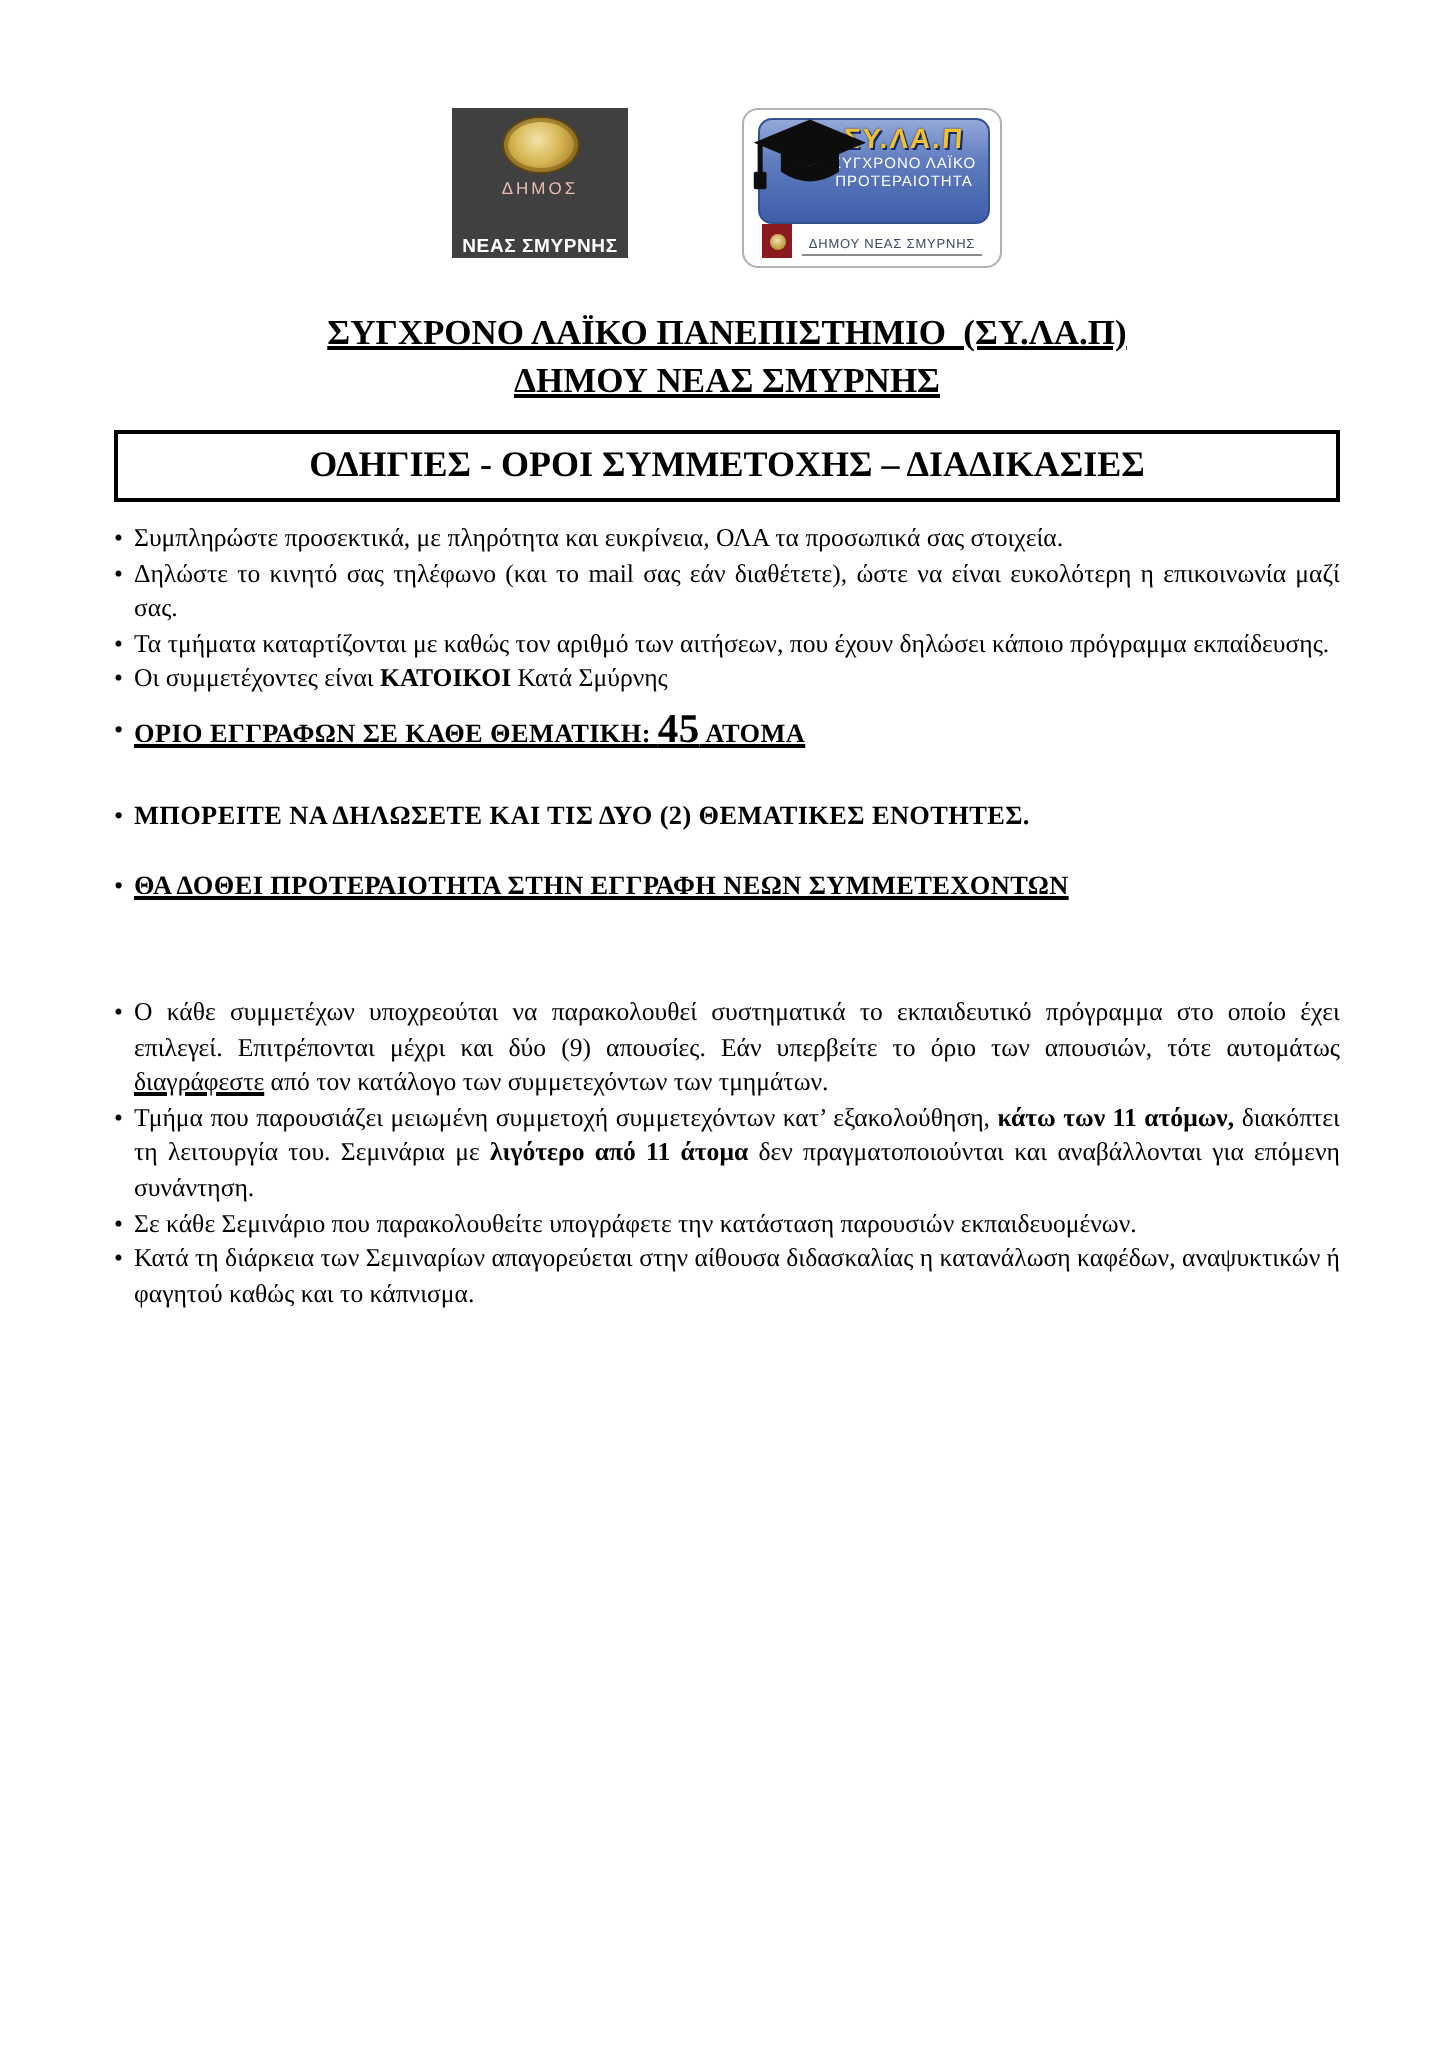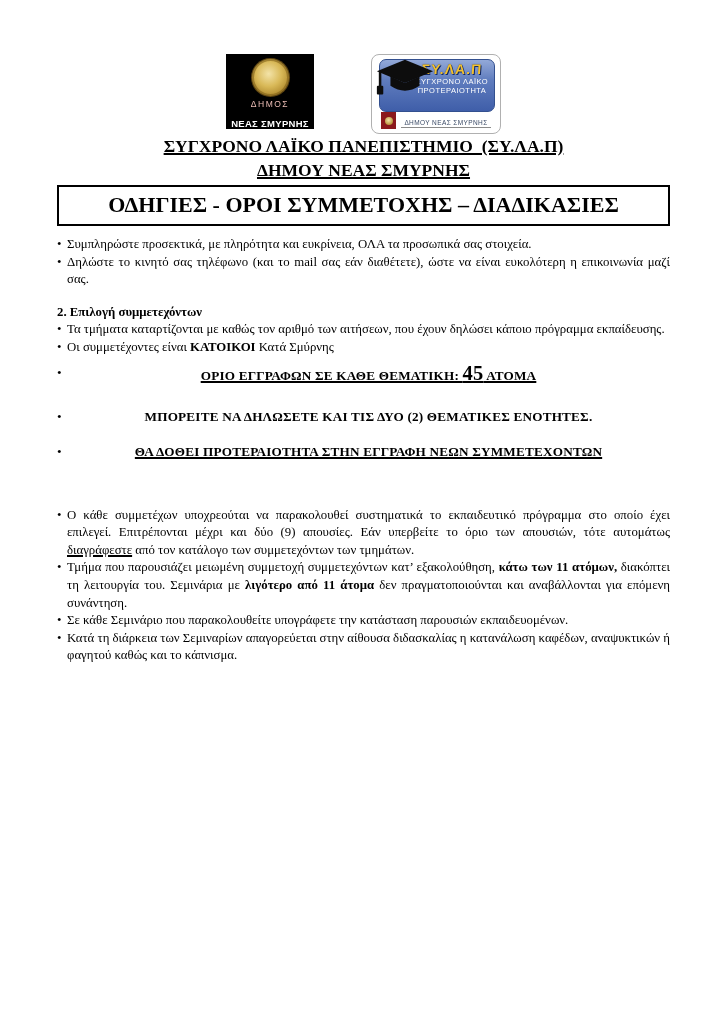--- a/index.html
+++ b/index.html
@@ -5,31 +5,31 @@
   html,body { margin:0; padding:0; background:#fff; }
   .page {
     position:relative; width:724px; height:1024px; background:#fff;
     font-family:"Liberation Serif", serif; color:#000; overflow:hidden;
   }
   .inner { padding:54px 54px 0 57px; }
 
   
   .logos-row { display:flex; justify-content:center; align-items:flex-start; gap:57px; height:80px; }
   .dimos-card {
-    width:88px; height:75px; background:#000000;
+    width:88px; height:75px; background:#404040;
     display:flex; flex-direction:column; align-items:center;
     font-family:"Liberation Sans", sans-serif;
   }
   .dimos-seal {
     margin-top:5px; width:37px; height:37px; border-radius:50%;
     background:radial-gradient(circle at 45% 40%, #f3e3a8 0%, #d9b958 42%, #b08a2e 75%, #7e5e17 100%);
     box-shadow: inset 0 0 0 2px rgba(120,90,20,.55), 0 0 0 1px #5f4511;
   }
   .dimos-line1 { margin-top:4px; color:#eabcb4; font-size:8.5px; letter-spacing:1.5px; line-height:9px; }
-  .dimos-line2 { color:#fff; font-weight:bold; font-size:9.5px; letter-spacing:.3px; margin-top:10px; line-height:10px; }
+  .dimos-line2 { color:#fff; font-weight:bold; font-size:9.5px; letter-spacing:.3px; margin-top:20px; line-height:10px; }
 
   .sylap-card {
     position:relative; width:128px; height:78px; background:#fff;
     border:1px solid #b0b0b0; border-radius:8px;
   }
   .sylap-blue {
     position:absolute; top:4px; left:7px; right:5px; bottom:21px;
     background:linear-gradient(180deg,#93a9d8 0%, #5f7cbe 40%, #3f5ea9 100%);
     border:1px solid #33508f; border-radius:7px;
   }
@@ -47,39 +47,39 @@
   }
   .mini-seal::before { content:""; width:8px; height:8px; border-radius:50%;
     background:radial-gradient(circle at 45% 40%, #f3e3a8, #b08a2e 80%); display:block; }
   .sylap-footer {
     position:absolute; left:29px; right:9px; bottom:5px; padding-bottom:1px;
     border-bottom:1px solid #8a8a8a; text-align:center;
     font-family:"Liberation Sans", sans-serif; font-size:6.5px; color:#3a4a66; letter-spacing:.4px;
   }
 
   
-  .doc-title { margin-top:0; text-align:center; font-weight:bold; font-size:17.5px; line-height:24px; }
+  .doc-title { margin-top:20px; text-align:center; font-weight:bold; font-size:17.5px; line-height:24px; }
   .doc-title .tl { text-decoration:underline; text-decoration-thickness:1.5px; white-space:pre-wrap; }
   .period { text-align:center; font-weight:bold; font-size:14px; margin-top:17px; }
   .period .pv { text-decoration:underline; text-decoration-thickness:1.5px; margin-left:5px; }
   .rule-box {
-    margin-top:3px; border:2px solid #000; text-align:center;
-    font-weight:bold; font-size:22px; padding:5px 0 6px;
+    margin-top:13px; border:2px solid #000; text-align:center;
+    font-weight:bold; font-size:18px; padding:5px 0 6px;
   }
 
   
   .doc-body { margin-top:10px; font-size:12.8px; line-height:17.6px; }
   .heading { font-weight:bold; margin-top:15px; white-space:pre-wrap; }
   .bullet { display:flex; }
   .bullet .dot { flex:0 0 10px; width:10px; }
   .runs { flex:1; white-space:pre-wrap; }
   .justify .runs { text-align:justify; }
   .line { padding-left:10px; }
   .caps { font-size:13.2px; line-height:19px; }
-  .caps .runs { letter-spacing:.2px;text-align:center; }
+  .caps .runs { letter-spacing:.2px; }
   .b { font-weight:bold;margin-top:12px; }
   .u { text-decoration:underline; text-decoration-thickness:1.5px; }
   .u-line .runs { text-decoration:underline; text-decoration-thickness:1.5px; }
   .big { font-size:20.5px; line-height:1; }
   .spacer { height:16px; }
   .spacer.small { height:6px; }
   .spacer.large { height:46px; }
 </style>
 </head>
 <body>
@@ -121,21 +121,20 @@
 
     <div class="doc-body">
         <div class="bullet">
           <span class="dot">•</span>
           <span class="runs"><span>Συμπληρώστε προσεκτικά, με πληρότητα και ευκρίνεια, ΟΛΑ τα προσωπικά σας στοιχεία.</span></span>
         </div>
         <div class="bullet justify">
           <span class="dot">•</span>
           <span class="runs"><span>Δηλώστε το κινητό σας τηλέφωνο (και το mail σας εάν διαθέτετε), ώστε να είναι ευκολότερη η επικοινωνία μαζί σας.</span></span>
         </div>
-        <div class="heading"><span class="runs"><span>2. Επιλογή συμμετεχόντων</span></span></div>
         <div class="bullet justify">
           <span class="dot">•</span>
           <span class="runs"><span>Τα τμήματα καταρτίζονται με καθώς τον αριθμό των αιτήσεων, που έχουν δηλώσει κάποιο πρόγραμμα εκπαίδευσης.</span></span>
         </div>
         <div class="bullet">
           <span class="dot">•</span>
           <span class="runs"><span>Οι συμμετέχοντες είναι </span><span class="b">ΚΑΤΟΙΚΟΙ</span><span> Κατά Σμύρνης</span></span>
         </div>
         <div class="spacer small"></div>
         <div class="bullet caps u-line">

